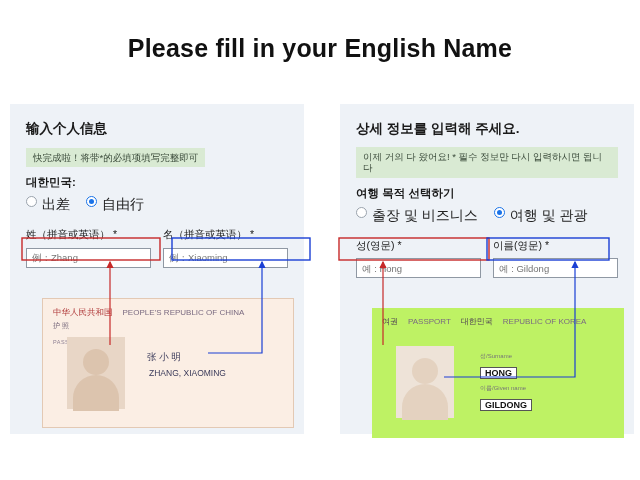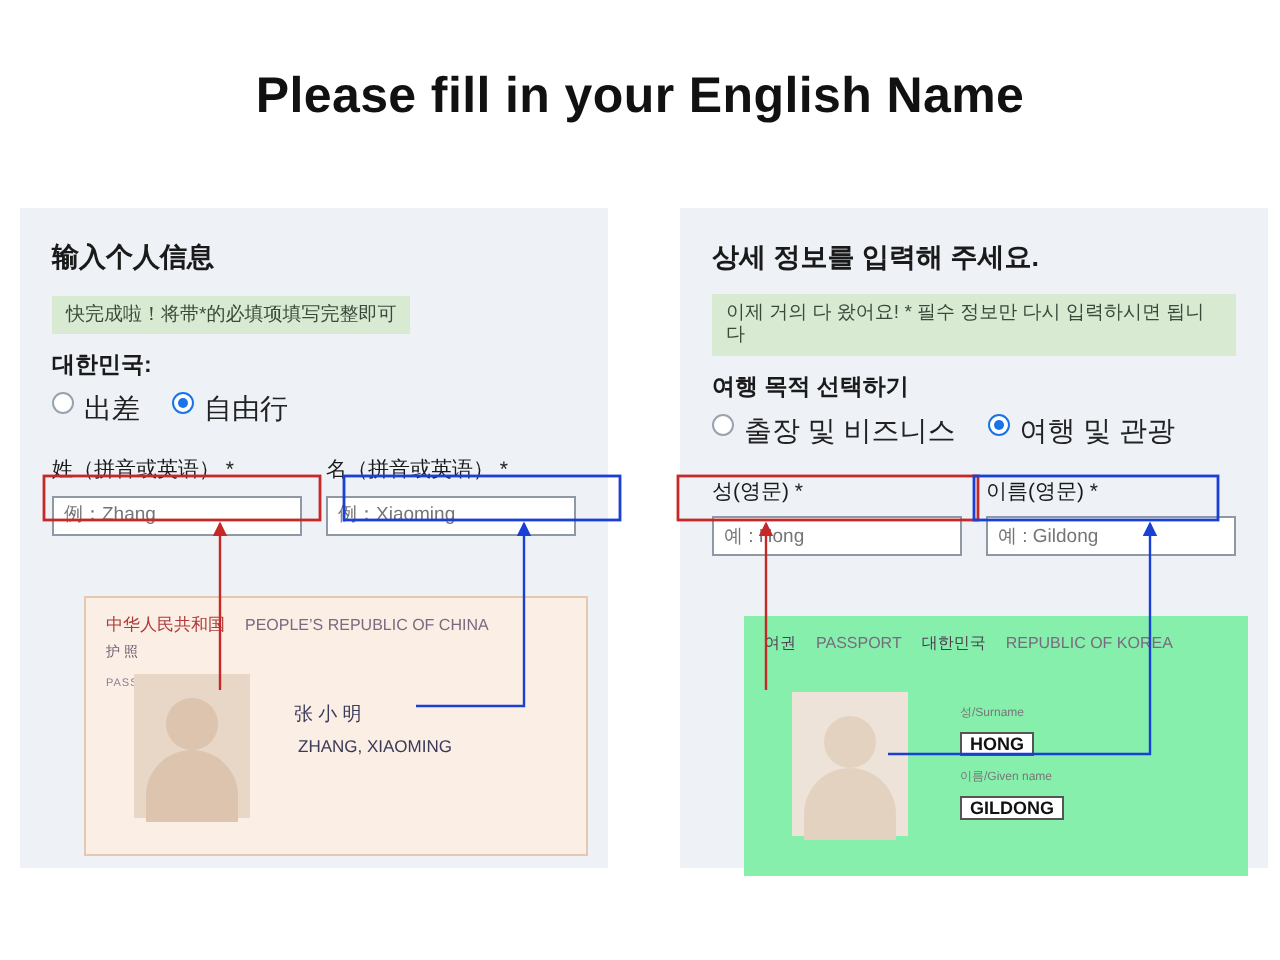--- a/index.html
+++ b/index.html
@@ -135,21 +135,21 @@
     height: 130px;
     box-sizing: border-box;
     margin-left: 16px;
   }
   .passport-cn {
     background: #fbeee4;
     border: 1px solid #e3c9b4;
     width: 252px;
   }
   .passport-kr {
-    background: #86efac;
+    background: #bef264;
     width: 252px;
   }
   .pp-header {
     display: flex;
     align-items: baseline;
     gap: 10px;
     padding: 8px 8px 0 10px;
     font-size: 8px;
     color: #4d3f52;
     white-space: nowrap;

